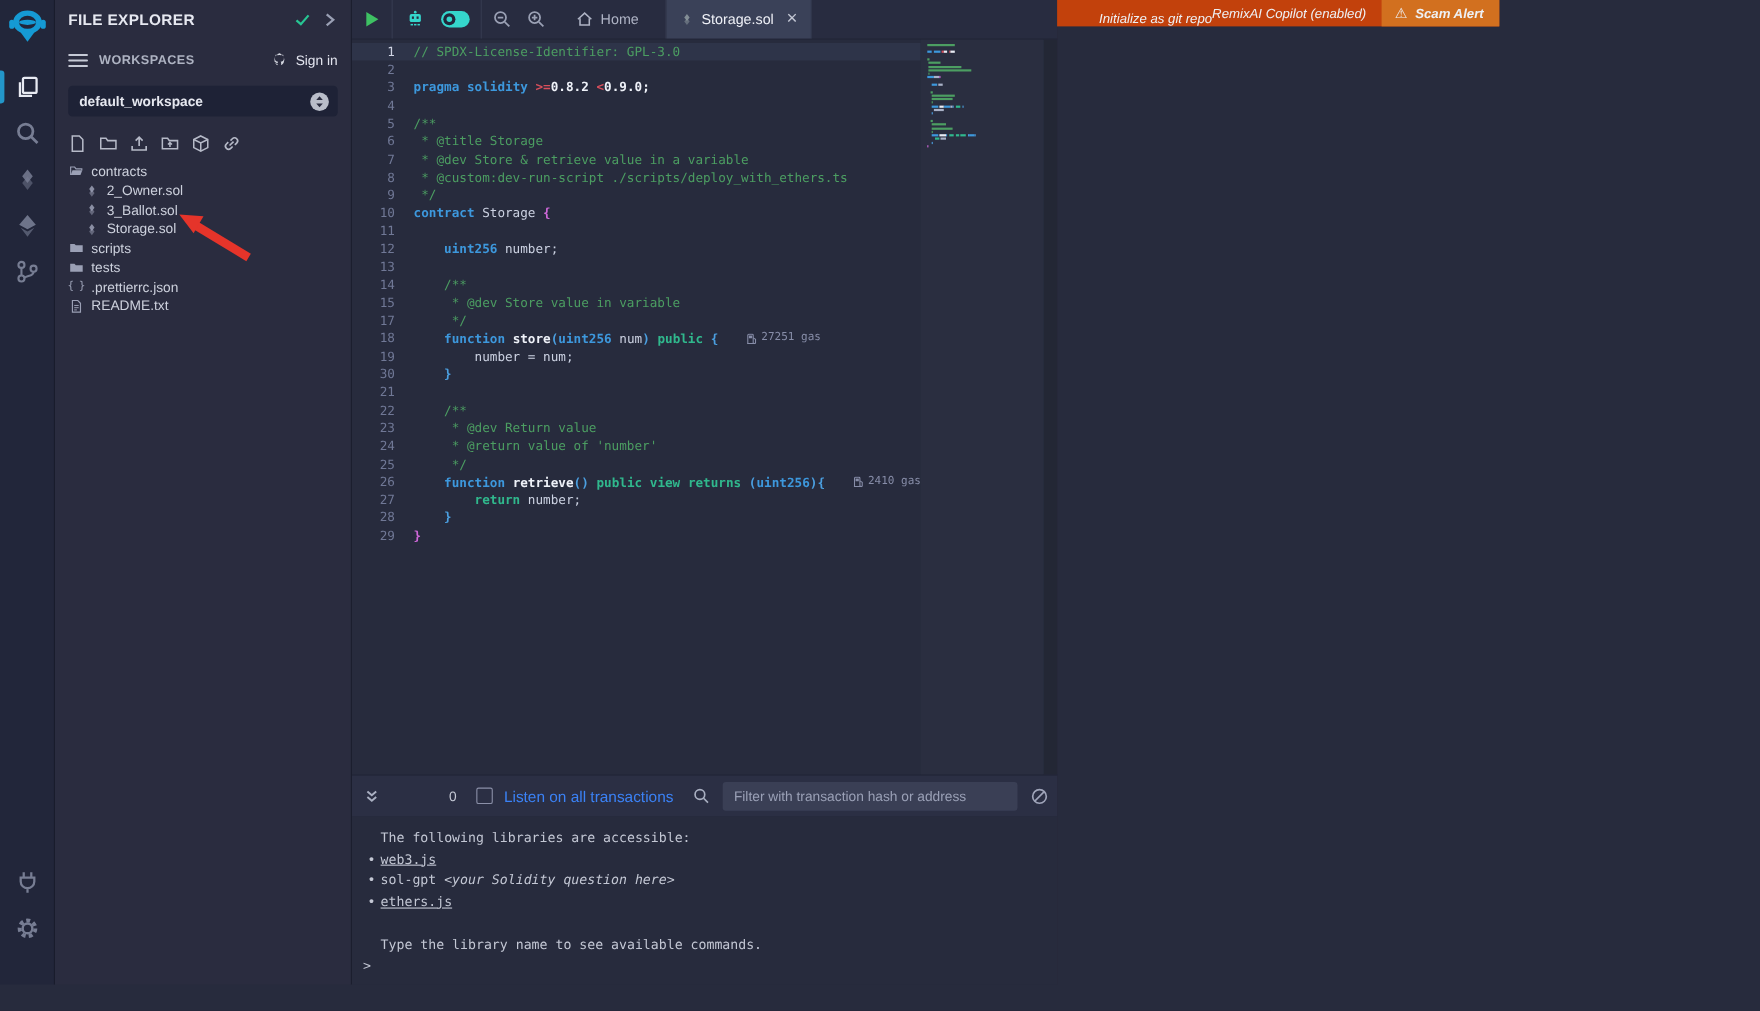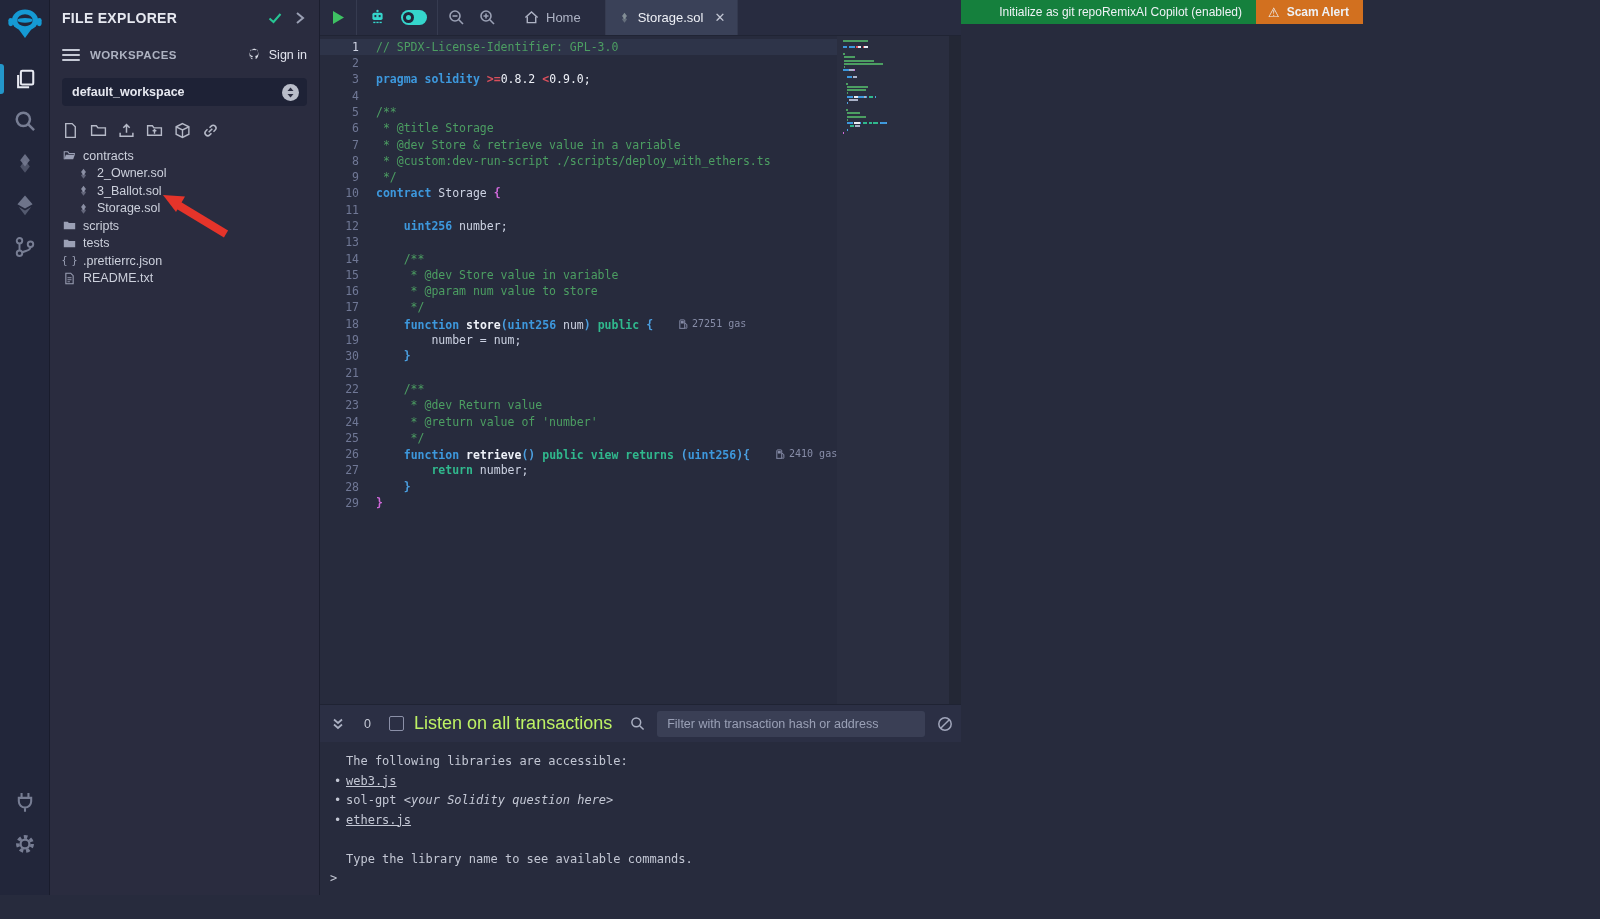--- a/index.html
+++ b/index.html
@@ -73,56 +73,56 @@
     font-family:"DejaVu Sans Mono", monospace; font-size:11.5px; }
   .code-rows { padding-top:3px; margin-right:124px; }
   .cl { display:flex; height:16.3px; line-height:16.3px; white-space:pre; }
   .cl.active { background:#2e3449; }
   .ln { width:56px; text-align:right; padding-right:17px; color:#707896; flex:none; user-select:none; }
   .cl.active .ln { color:#d0d4e4; }
   .ct { flex:1; }
   .tk-cm { color:#4c9e62; }
   .tk-kw { color:#3d98dd; font-weight:700; }
   .tk-pl { color:#ccd2e2; }
-  .tk-num { color:#eef1f8; font-weight:400; }
+  .tk-num { color:#eef1f8; font-weight:700; }
   .tk-op { color:#d94f5c; font-weight:700; }
   .tk-fn { color:#eef1f8; font-weight:700; }
   .tk-mod { color:#30b88d; font-weight:700; }
   .tk-br1 { color:#cf68d9; font-weight:700; }
   .tk-br2 { color:#4b9fe0; font-weight:700; }
   .gas { margin-left:26px; color:#878da8; font-size:10px; display:inline-flex; align-items:center; gap:4px; }
   .gas svg { width:9px; height:10px; }
   .minimap { position:absolute; top:0; right:12px; width:112px; height:100%; background:#2a2e40; padding:4px 4px 0 6px; }
   .mm-line { height:2px; margin-bottom:1.3px; white-space:nowrap; font-size:0; }
   .mm-line i { display:inline-block; height:2px; }
   .mm-strip { position:absolute; top:0; right:0; width:12px; height:100%; background:#232735; }
 
   
   .term-bar { height:38px; background:#2b2f44; border-top:1px solid #1f2333; display:flex; align-items:center; padding:0 8px 0 10px; }
   .term-collapse { color:#aab0c2; width:16px; height:16px; cursor:pointer; }
   .term-bar .flex { flex:1; }
   .tx-count { font-size:12.5px; color:#c6cad6; margin-right:18px; }
   .chkbox { width:15px; height:15px; border:1px solid #8b90a8; border-radius:2px; background:transparent; margin-right:10px; cursor:pointer; }
-  .listen-lbl { font-size:18px; color:#bef264; margin-right:18px;text-align:center; }
+  .listen-lbl { font-size:14px; color:#3b82f6; margin-right:18px;text-align:center; }
   .term-search { color:#aab0c2; width:15px; height:15px; margin-right:12px; cursor:pointer; }
   .filter-input { width:268px; height:26px; background:#3a3f55; border:none; border-radius:3px;
     color:#e2e5ee; font-size:12.5px; padding:0 10px; font-family:"Liberation Sans", sans-serif; }
   .filter-input::placeholder { color:#9aa0b6; }
   .slash-ic { color:#a0a5ba; width:16px; height:16px; margin-left:12px; cursor:pointer; }
   .terminal { flex:1; background:#272b3d; font-family:"DejaVu Sans Mono", monospace; font-size:12px;
     color:#c3c7d4; padding:10px 0 8px 26px; display:flex; flex-direction:column; }
   .t-line { line-height:19.5px; white-space:pre-wrap; position:relative; }
   .t-line.bullet::before { content:"•"; position:absolute; left:-12px; color:#c3c7d4; }
   .t-line .lnk { text-decoration:underline; cursor:pointer; }
   .t-line .ital { font-style:italic; }
   .t-spacer { flex:1; }
   .t-prompt { line-height:18px; color:#c3c7d4; padding-left:-16px; margin-left:-16px; }
 
   
-  .statusbar { height:24px; background:#15803d; display:flex; align-items:center; position:relative; font-size:12px; color:#eef1f5; }
+  .statusbar { height:24px; background:#c2410c; display:flex; align-items:flex-end; position:relative; font-size:12px; color:#eef1f5;font-style:italic; }
   .sb-left { padding-left:38px; }
   .sb-center { position:absolute; left:0; right:0; display:flex; justify-content:center; align-items:center; gap:7px; pointer-events:none; }
   .sb-center b { font-weight:700; }
   .bulb { width:12px; height:14px; color:#2ecc85; }
   .sb-right { margin-left:auto; display:flex; align-items:center; height:100%; }
   .copilot { margin-right:14px; }
   .scam { height:100%; background:#d2701f; display:flex; align-items:center; gap:7px; padding:0 14px 0 12px;
     font-weight:700; cursor:pointer; }
   .scam .warn { font-family:"DejaVu Sans", sans-serif; font-weight:400; font-size:13px; }
 </style>
@@ -392,21 +392,20 @@
             <div class="cl"><span class="ln">6</span><span class="ct"><span class="tk-cm"> * @title Storage</span></span></div>
             <div class="cl"><span class="ln">7</span><span class="ct"><span class="tk-cm"> * @dev Store &amp; retrieve value in a variable</span></span></div>
             <div class="cl"><span class="ln">8</span><span class="ct"><span class="tk-cm"> * @custom:dev-run-script ./scripts/deploy_with_ethers.ts</span></span></div>
             <div class="cl"><span class="ln">9</span><span class="ct"><span class="tk-cm"> */</span></span></div>
             <div class="cl"><span class="ln">10</span><span class="ct"><span class="tk-kw">contract</span><span class="tk-pl"> Storage </span><span class="tk-br1">{</span></span></div>
             <div class="cl"><span class="ln">11</span><span class="ct"></span></div>
             <div class="cl"><span class="ln">12</span><span class="ct"><span class="tk-pl">    </span><span class="tk-kw">uint256</span><span class="tk-pl"> number;</span></span></div>
             <div class="cl"><span class="ln">13</span><span class="ct"></span></div>
             <div class="cl"><span class="ln">14</span><span class="ct"><span class="tk-cm">    /**</span></span></div>
             <div class="cl"><span class="ln">15</span><span class="ct"><span class="tk-cm">     * @dev Store value in variable</span></span></div>
-            <div class="cl"><span class="ln">16</span><span class="ct"><span class="tk-cm">     * @param num value to store</span></span></div>
             <div class="cl"><span class="ln">17</span><span class="ct"><span class="tk-cm">     */</span></span></div>
             <div class="cl"><span class="ln">18</span><span class="ct"><span class="tk-pl">    </span><span class="tk-kw">function</span><span class="tk-pl"> </span><span class="tk-fn">store</span><span class="tk-br2">(</span><span class="tk-kw">uint256</span><span class="tk-pl"> num</span><span class="tk-br2">)</span><span class="tk-pl"> </span><span class="tk-mod">public</span><span class="tk-pl"> </span><span class="tk-br2">{</span><span class="gas"><svg viewBox="0 0 11 12">
                     <path d="M1 11V2a1 1 0 0 1 1-1h4a1 1 0 0 1 1 1v9" fill="none" stroke="currentColor" stroke-width="1.2"></path>
                     <rect x="2.2" y="2.4" width="3.6" height="3" fill="currentColor"></rect>
                     <path d="M0.3 11.3h7.4M7 5l2.6 1.6v3.9a0.9 0.9 0 0 1-1.8 0" fill="none" stroke="currentColor" stroke-width="1.2"></path>
                   </svg><span>27251 gas</span></span></span></div>
             <div class="cl"><span class="ln">19</span><span class="ct"><span class="tk-pl">        number = num;</span></span></div>
             <div class="cl"><span class="ln">30</span><span class="ct"><span class="tk-pl">    </span><span class="tk-br2">}</span></span></div>
             <div class="cl"><span class="ln">21</span><span class="ct"></span></div>
             <div class="cl"><span class="ln">22</span><span class="ct"><span class="tk-cm">    /**</span></span></div>

